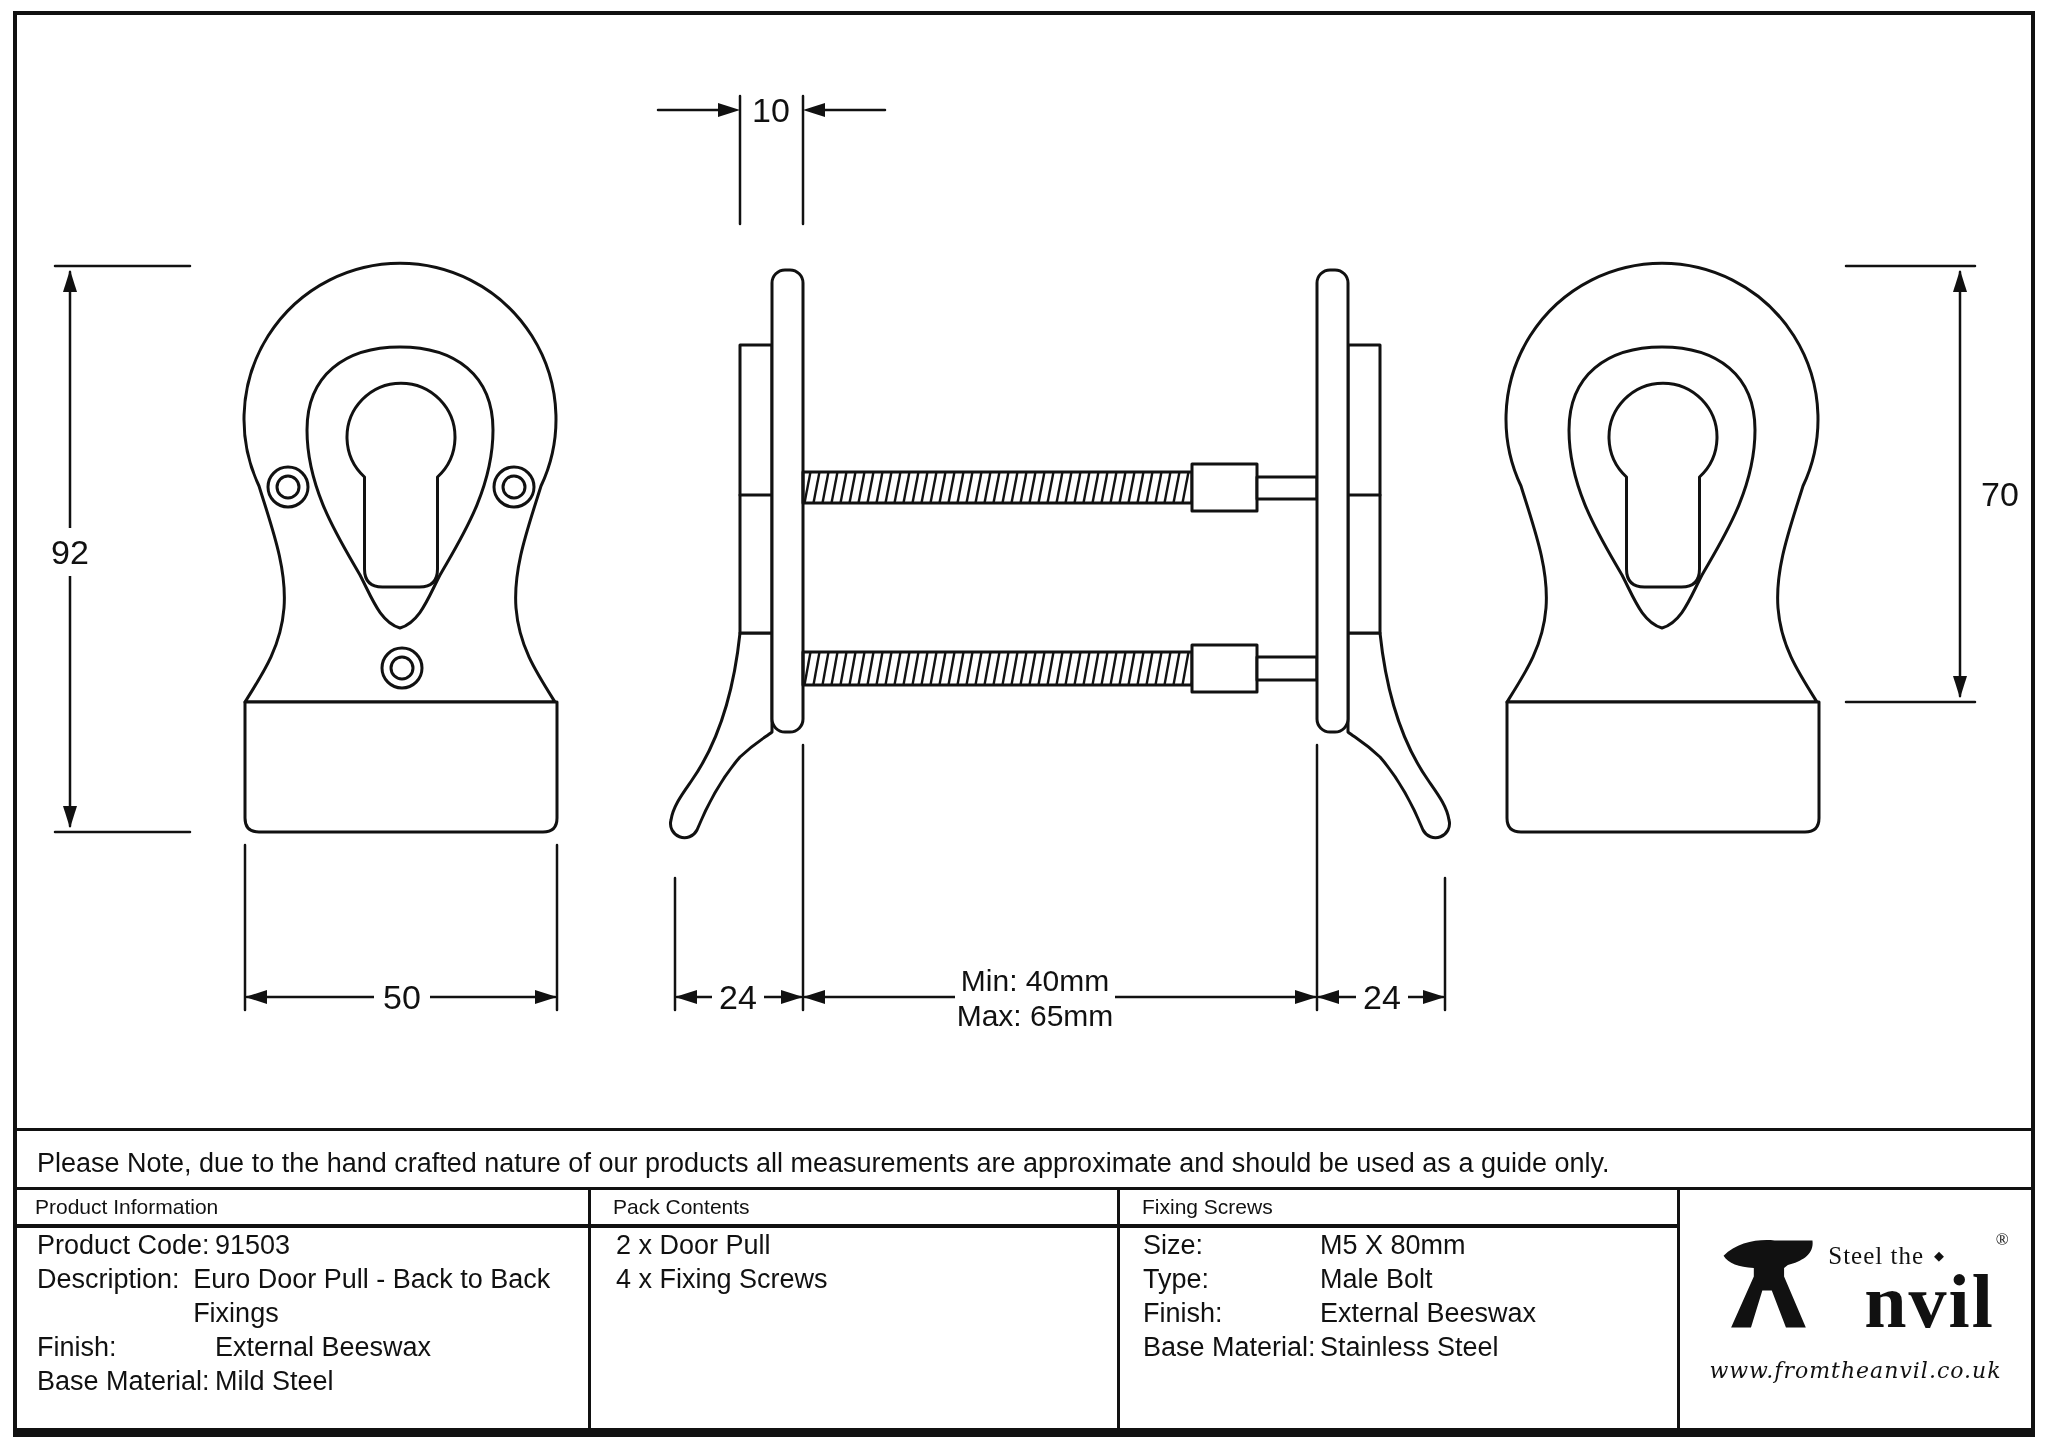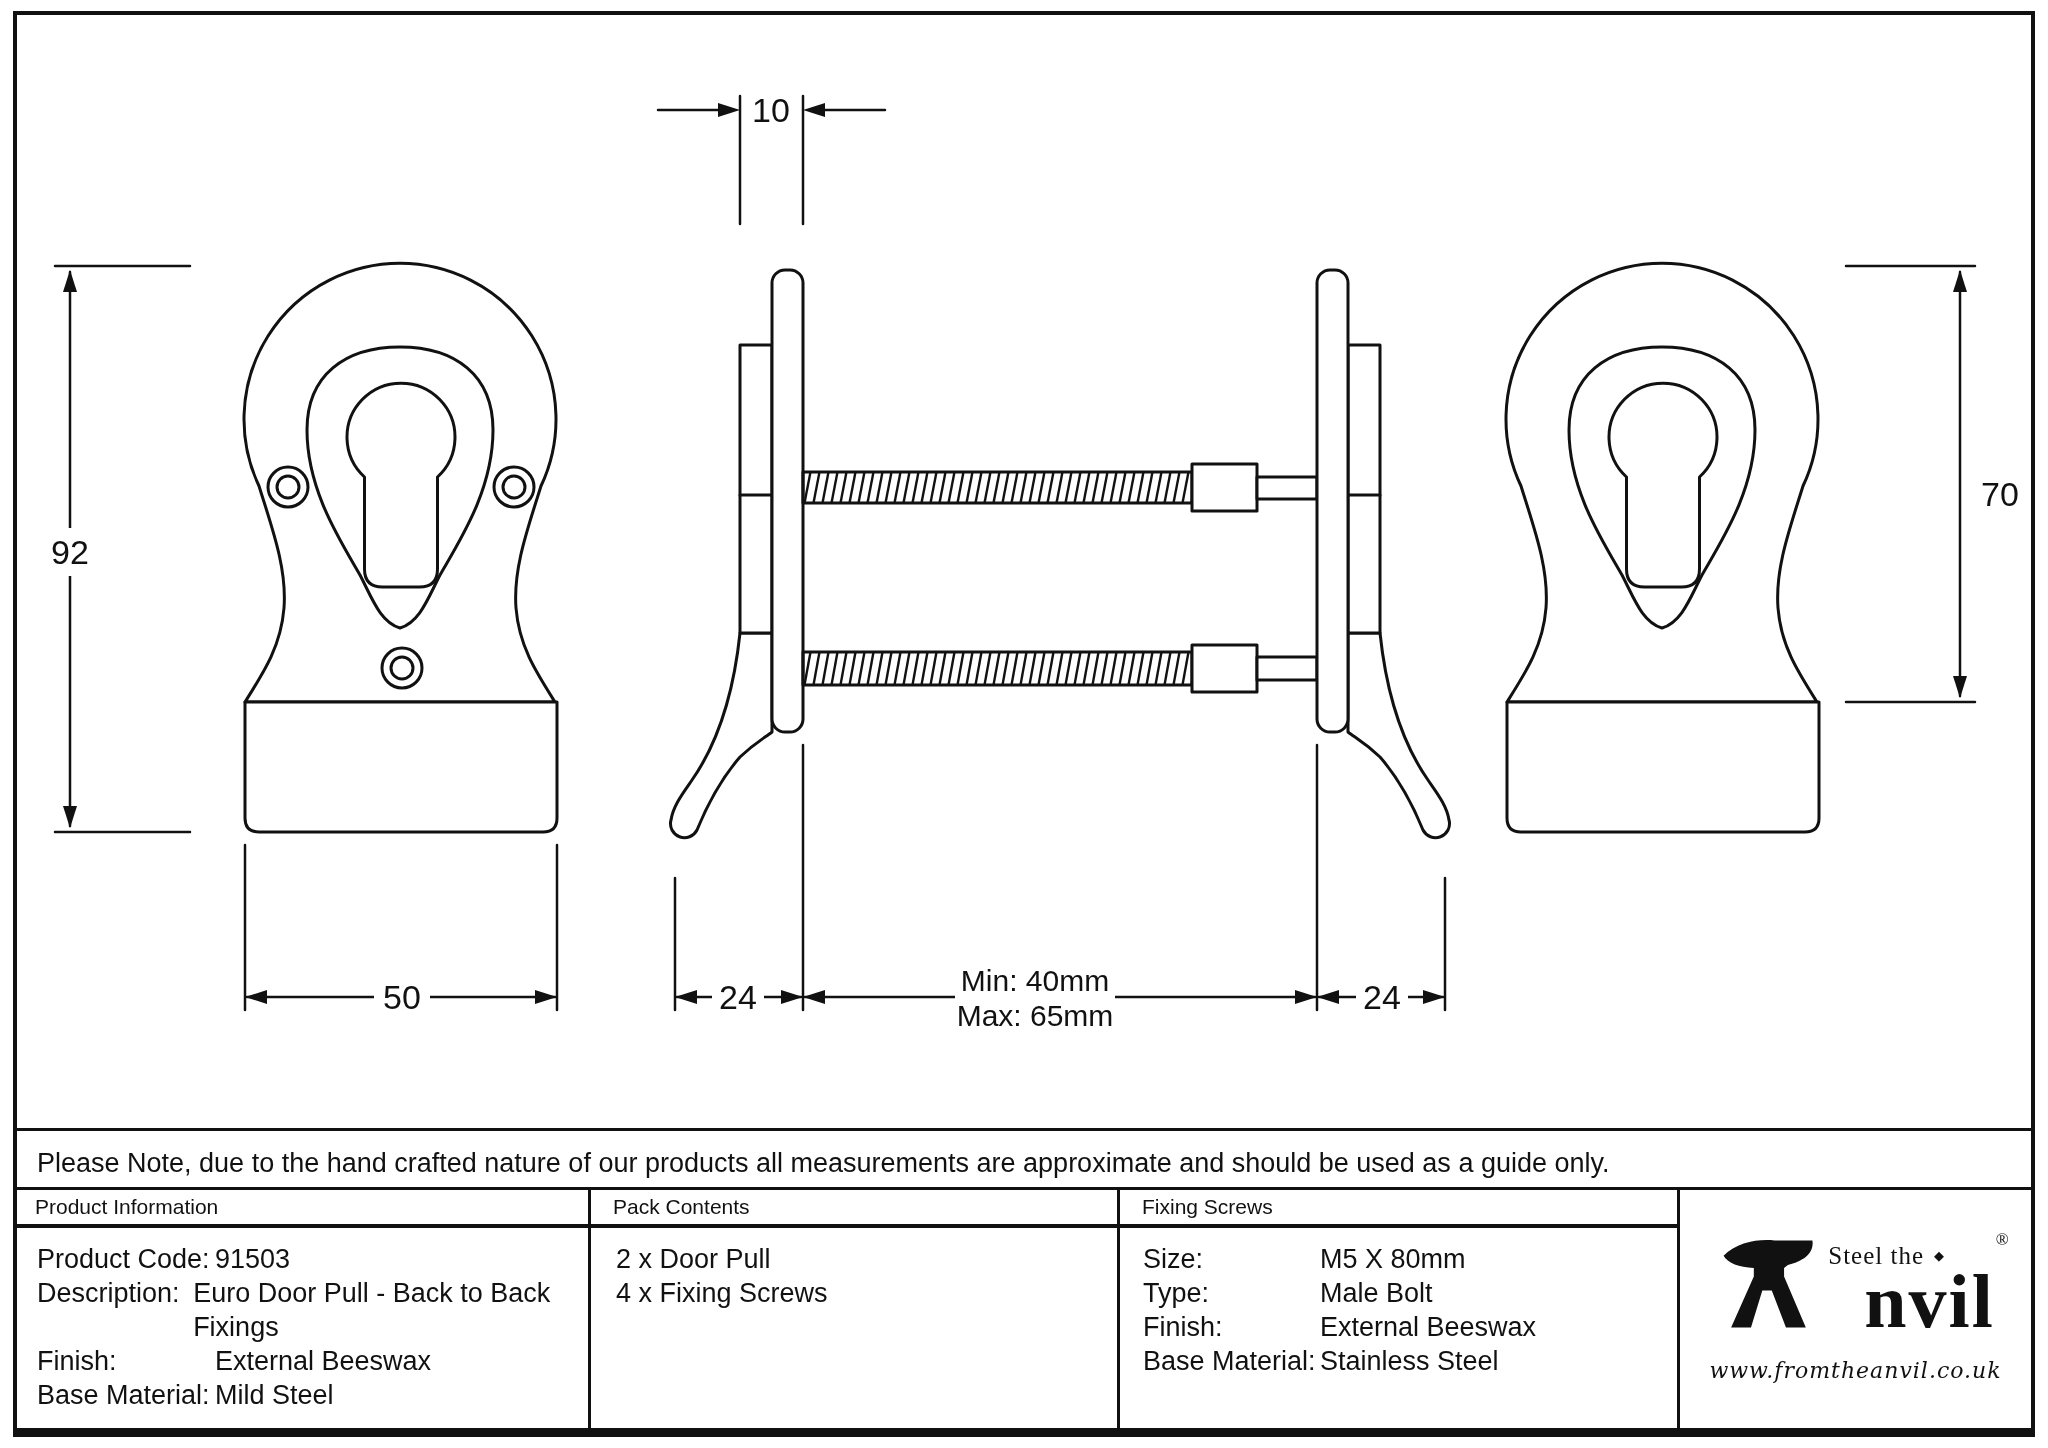--- a/index.html
+++ b/index.html
@@ -18,21 +18,21 @@
   
   .spec-table{position:absolute;left:13px;top:1190px;width:2018px;height:243px;
               box-sizing:border-box;border-bottom:5px solid #111;display:flex;}
   .col{box-sizing:border-box;height:100%;}
   .col.c1{width:575px;}
   .col.c2{width:529px;border-left:3px solid #111;}
   .col.c3{width:560px;border-left:3px solid #111;}
   .col.c4{width:354px;border-left:3px solid #111;display:flex;align-items:center;justify-content:center;}
   .hdr{height:34px;line-height:34px;border-bottom:4px solid #111;
        padding-left:22px;font-size:21px;}
-  .body{padding-top:14px;}
+  .body{}
   .rowline{display:flex;line-height:34px;font-size:27px;}
   .c1 .rowline .lbl{width:178px;padding-left:24px;}
   .c3 .rowline .lbl{width:177px;padding-left:23px;}
   .c2 .rowline{padding-left:25px;text-align:center;}
   
   .logo{display:flex;flex-direction:column;align-items:center;}
   .logo-main{position:relative;display:flex;align-items:flex-end;}
   .logo-a{width:104px;height:96px;}
   .logo-right{position:relative;margin-left:2px;}
   .from-the{font-family:"Liberation Serif",serif;font-size:25px;letter-spacing:1px;

